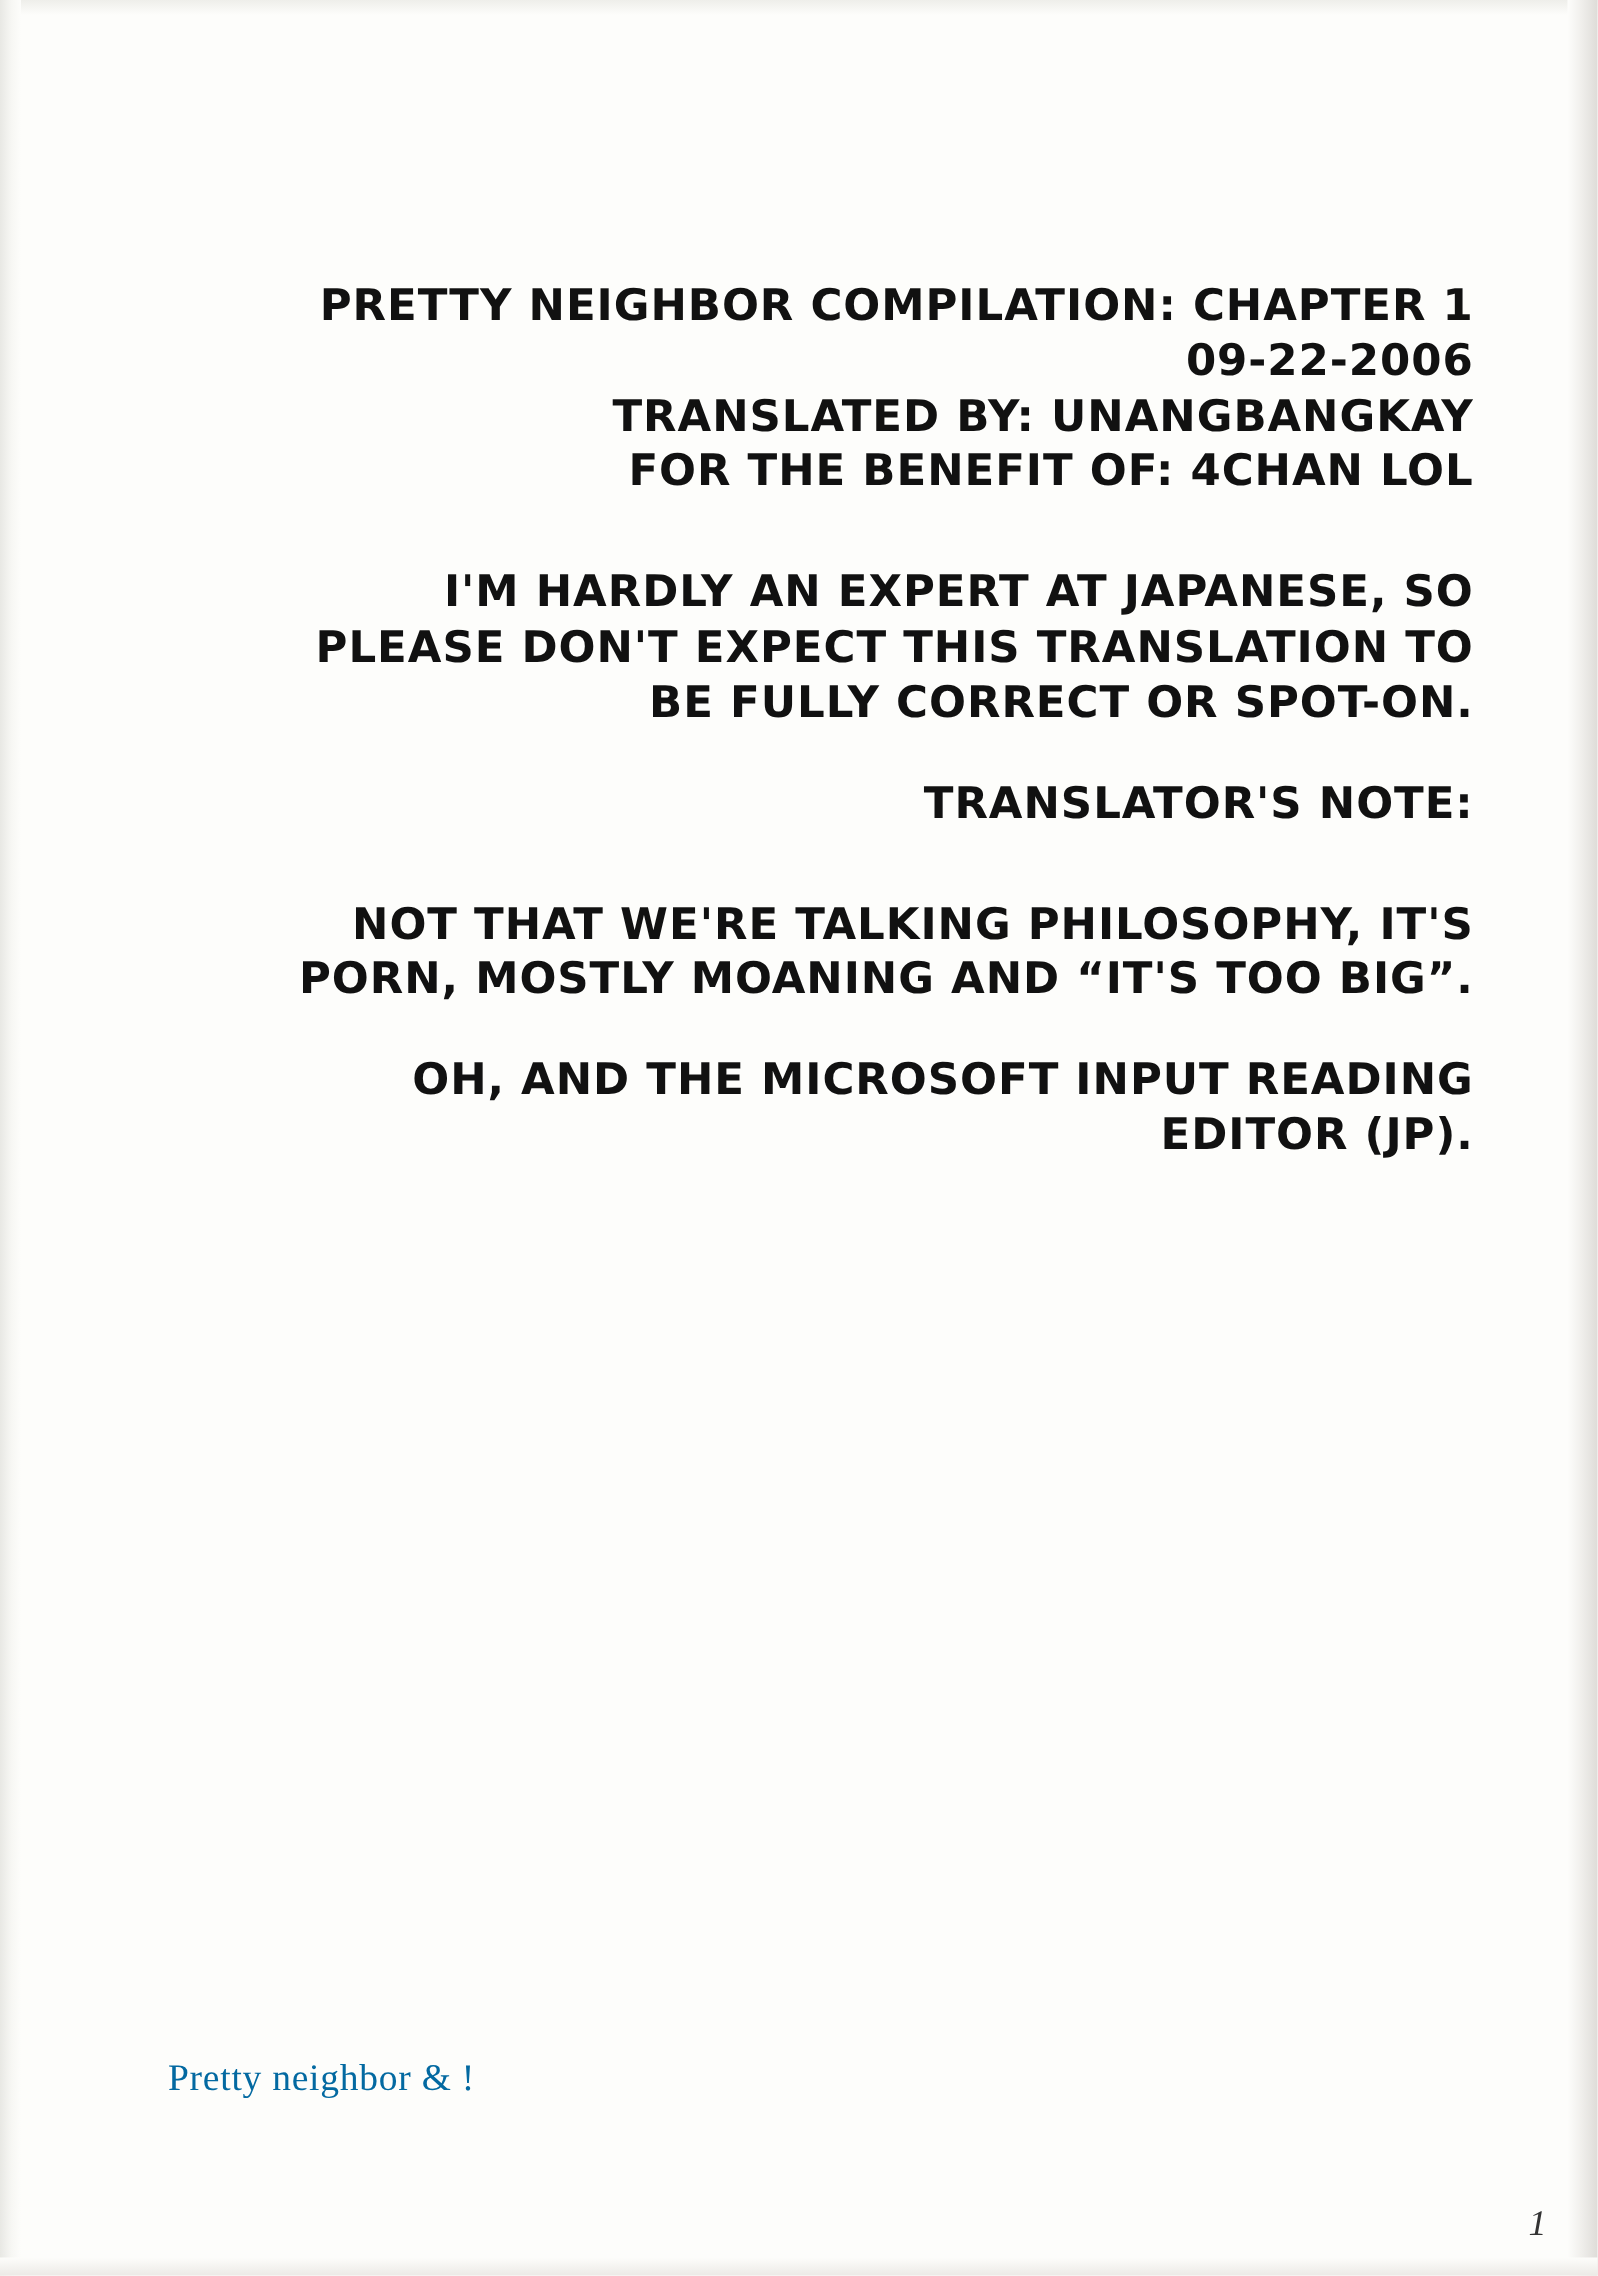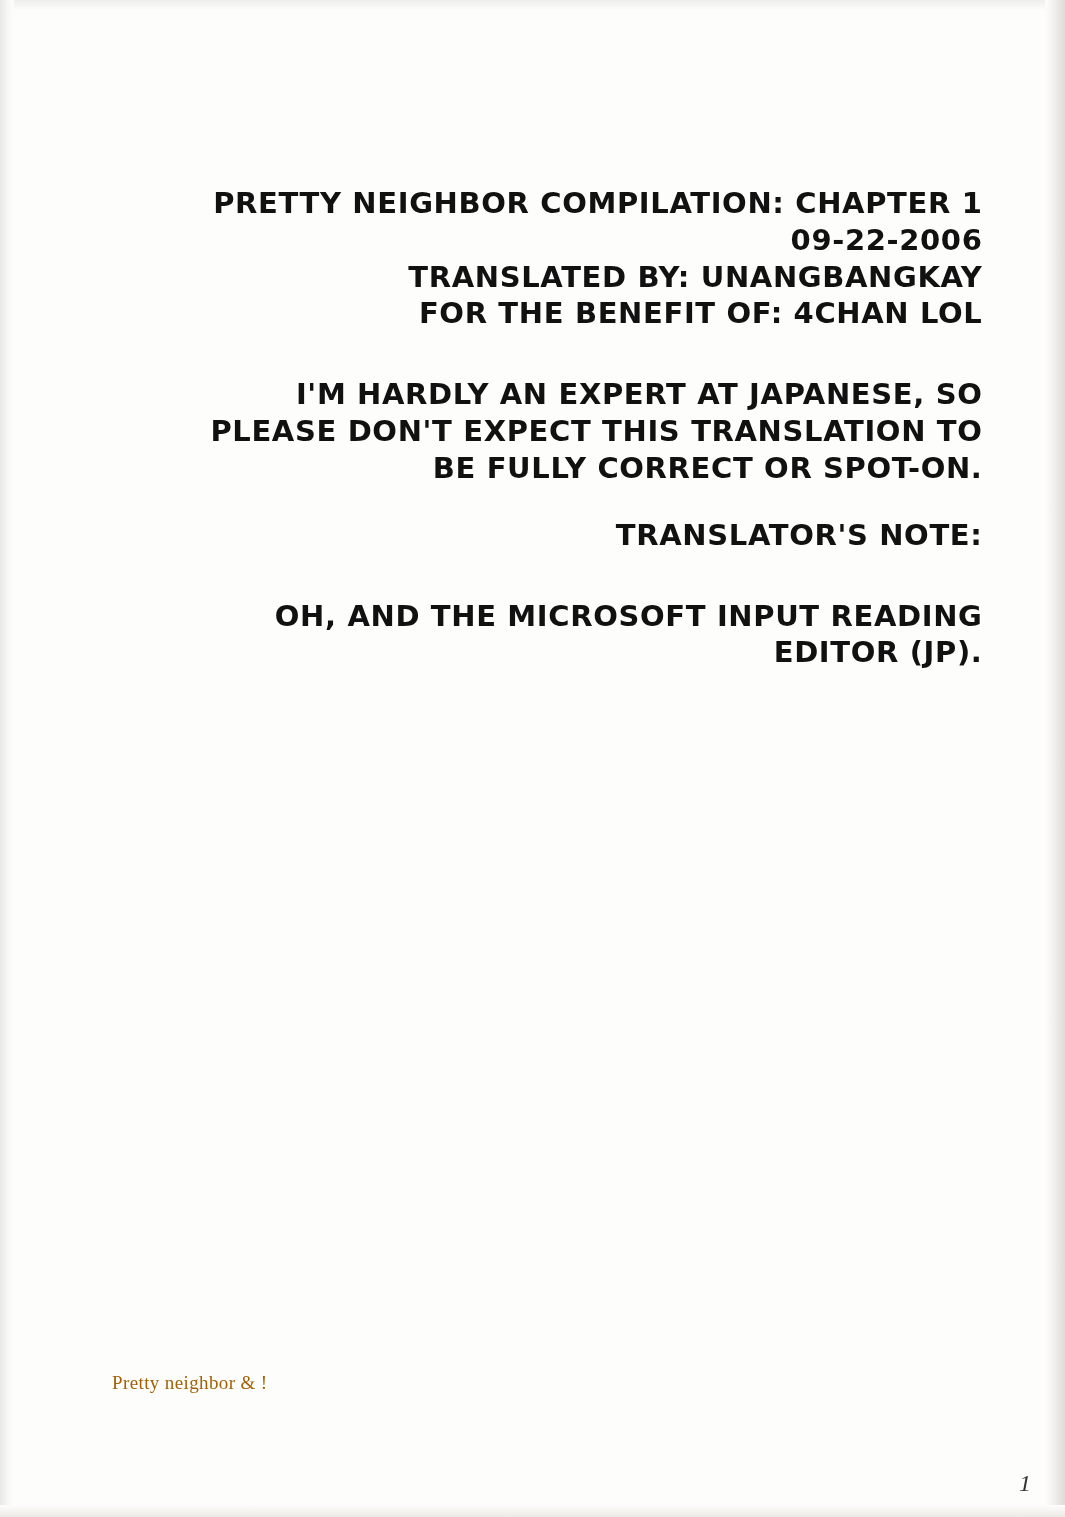--- a/index.html
+++ b/index.html
@@ -69,22 +69,22 @@
   .para:last-child { margin-bottom: 0; }
 
   .para-header { margin-bottom: 44px; }
   .para-note-label { margin-bottom: 44px; }
 
   .footer-caption {
     position: absolute;
     left: 112px;
     top: 1372px;
     font-family: "Liberation Serif", serif;
-    font-size: 19px;
-    color: #a16207;
+    font-size: 25px;
+    color: #0369a1;
     letter-spacing: 0.02em;
   }
 
   .page-number {
     position: absolute;
     right: 34px;
     top: 1470px;
     font-family: "Liberation Serif", serif;
     font-style: italic;
     font-size: 24px;
@@ -102,19 +102,21 @@
 
   <div class="note-block">
     <p class="para para-header">PRETTY NEIGHBOR COMPILATION: CHAPTER 1
 09-22-2006
 TRANSLATED BY: UNANGBANGKAY
 FOR THE BENEFIT OF: 4CHAN LOL</p>
     <p class="para">I'M HARDLY AN EXPERT AT JAPANESE, SO
 PLEASE DON'T EXPECT THIS TRANSLATION TO
 BE FULLY CORRECT OR SPOT-ON.</p>
     <p class="para para-note-label">TRANSLATOR'S NOTE:</p>
+    <p class="para">NOT THAT WE'RE TALKING PHILOSOPHY, IT'S
+PORN, MOSTLY MOANING AND “IT'S TOO BIG”.</p>
     <p class="para">OH, AND THE MICROSOFT INPUT READING
 EDITOR (JP).</p>
   </div>
 
   <div class="footer-caption">Pretty neighbor &amp; !</div>
   <div class="page-number">1</div>
 </div>
 
 </body></html>

